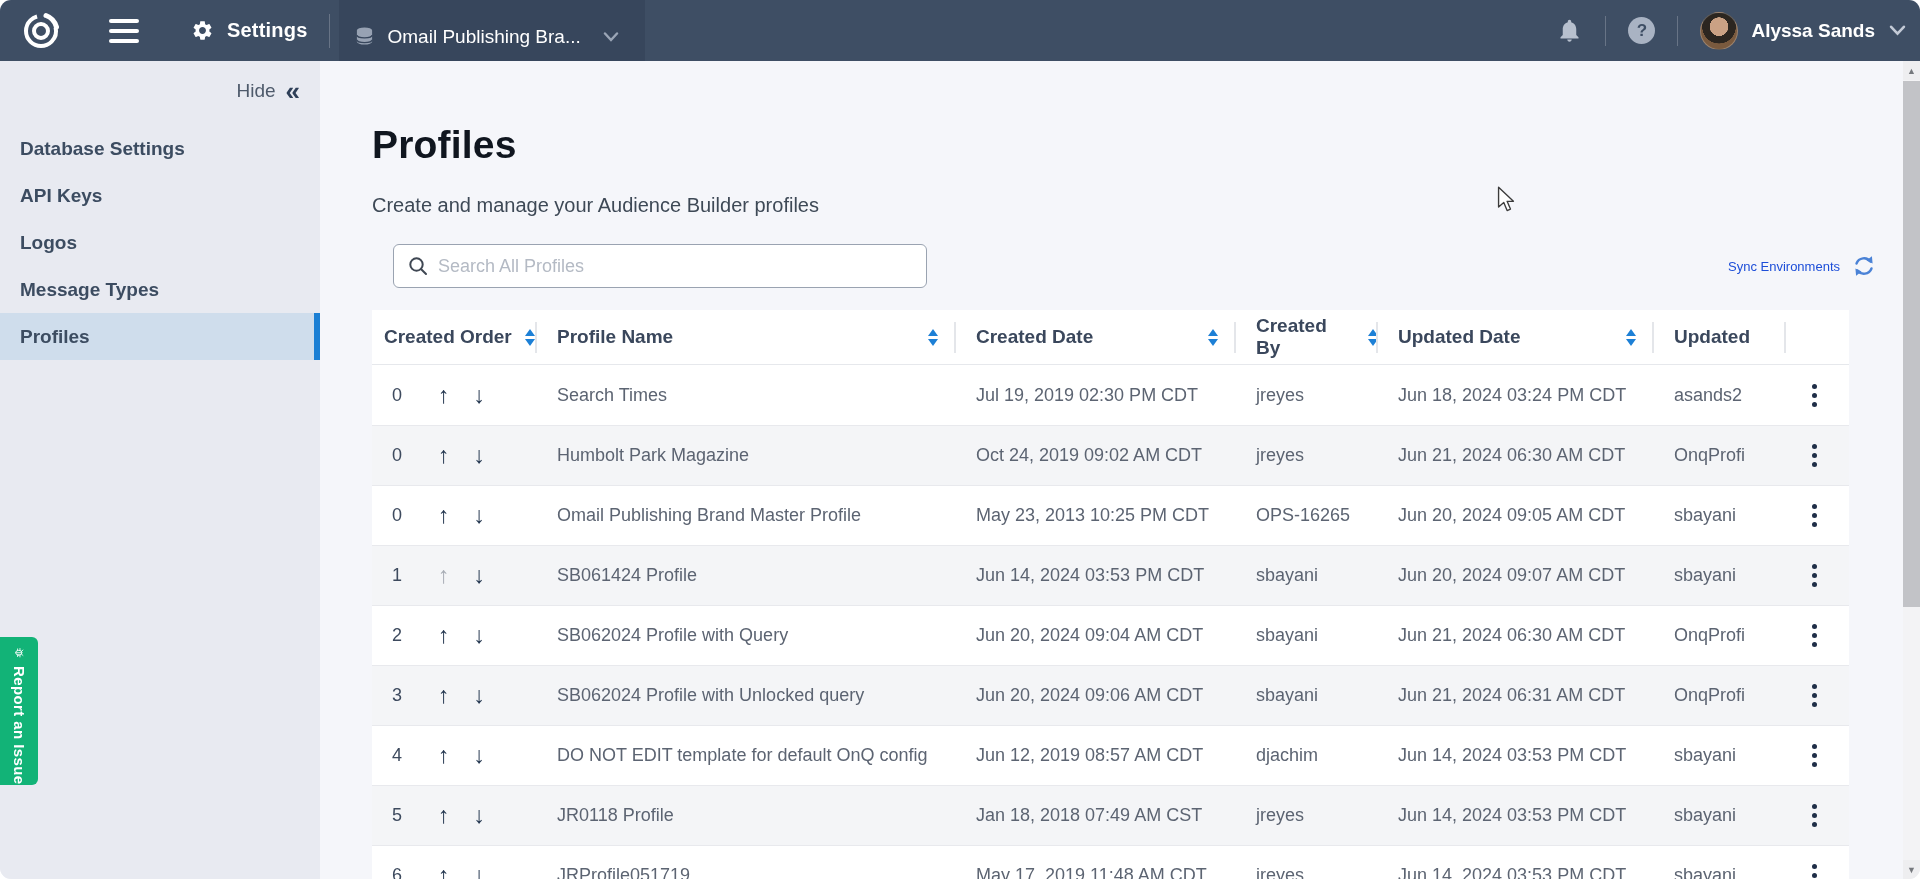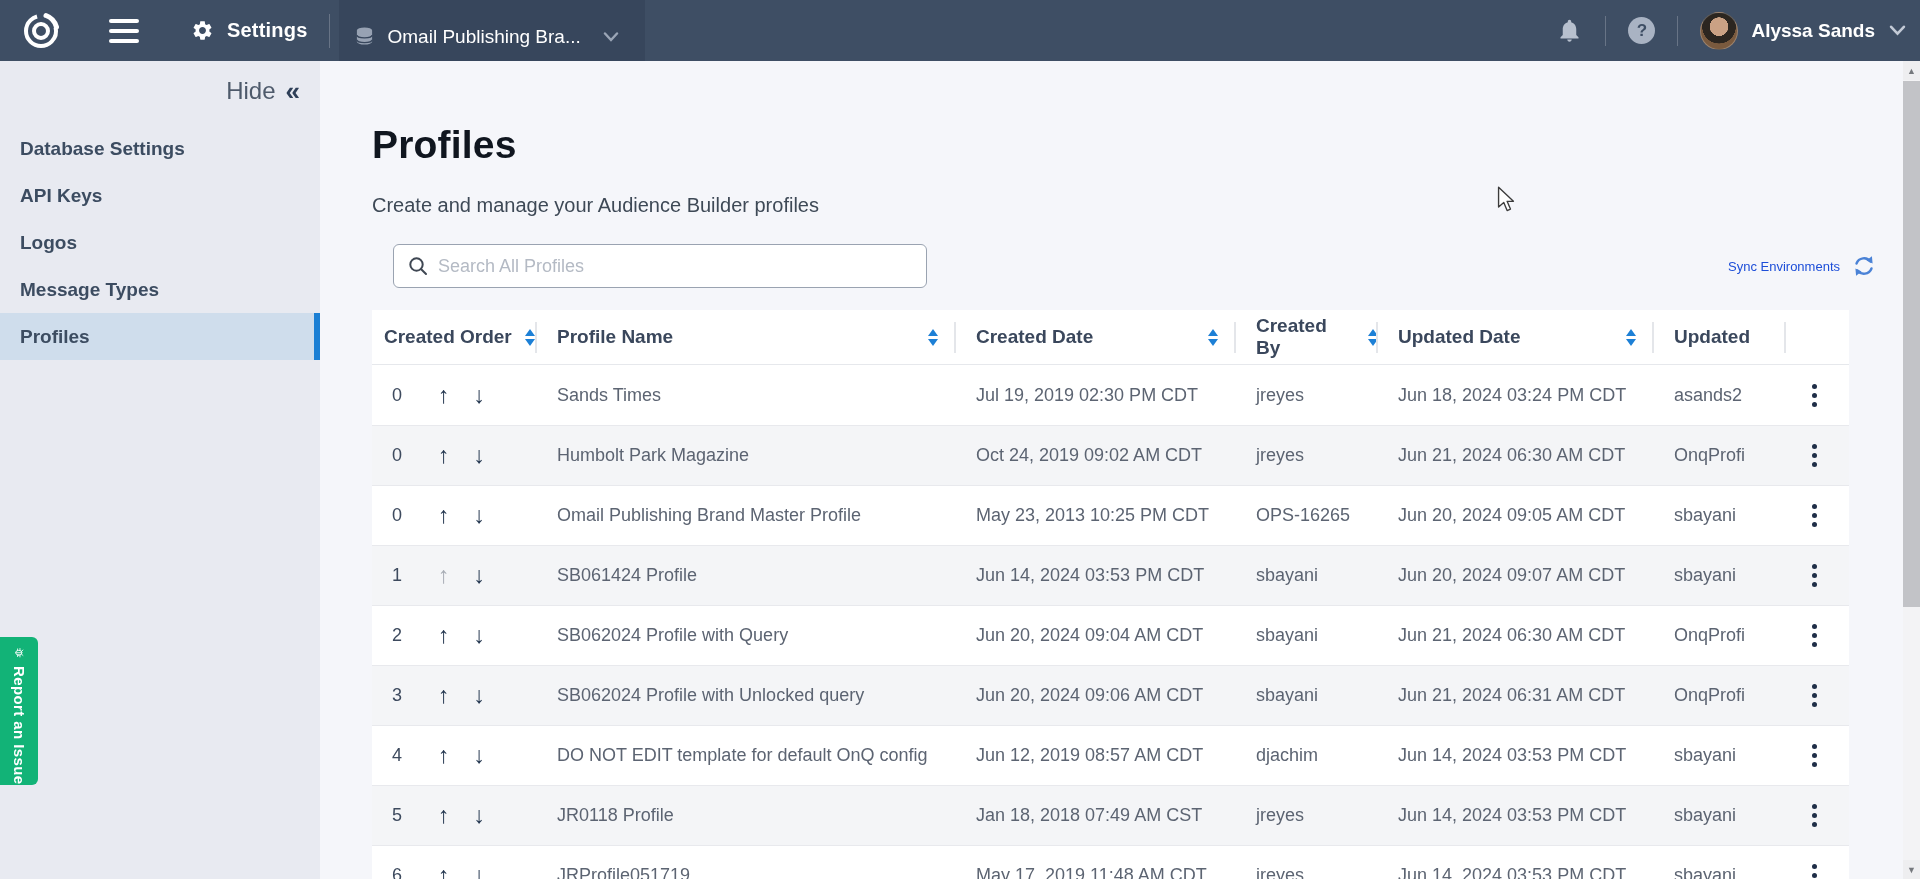--- a/index.html
+++ b/index.html
@@ -1,17 +1,17 @@
 <!DOCTYPE html>
 <html><head>
 <meta charset="utf-8">
 <style>
   * { box-sizing: border-box; margin: 0; padding: 0; }
   body { font-family: "Liberation Sans", sans-serif; }
-  .stage { position: relative; width: 1920px; height: 879px; overflow: hidden; background: #f5f6fa; }
+  .stage { position: relative; width: 1920px; height: 879px; overflow: hidden; background: #f5f6fa; border-radius: 11px; }
 
   
   .topbar { position: absolute; top: 0; left: 0; width: 1920px; height: 61px;
             background: #3e4e64; display: flex; align-items: center; z-index: 30; }
   .tb-left { display: flex; align-items: center; height: 100%; }
   .logo { margin-left: 20px; width: 42px; height: 42px; display: flex; align-items: center; justify-content: center; cursor: pointer; }
   .hamburger { margin-left: 47px; width: 30px; display: flex; flex-direction: column; gap: 6px; cursor: pointer; }
   .hamburger span { display: block; height: 4px; background: #fff; border-radius: 2px; }
   .tb-settings { margin-left: 52px; display: flex; align-items: center; gap: 13px; color: #fff; cursor: pointer; }
   .tb-settings .lbl { font-size: 20px; font-weight: 700; letter-spacing: 0.2px; }
@@ -27,21 +27,21 @@
                  font-size: 17px; font-weight: 700; display: flex; align-items: center; justify-content: center; cursor: pointer; }
   .avatar { width: 38px; height: 38px; border-radius: 50%; margin-right: 13px; cursor: pointer;
             background: radial-gradient(circle at 50% 38%, #caa184 0 32%, #2c2620 33% 58%, #7a5a3e 59%);
             border: 1px solid rgba(255,255,255,0.25); }
   .user-name { color: #fff; font-size: 19px; font-weight: 600; margin-right: 14px; white-space: nowrap; }
 
   
   .sidebar { position: absolute; top: 61px; left: 0; width: 320px; height: 818px; background: #e8eaf1; z-index: 10; }
   .hide-row { margin: 16px 20px 0 0; height: 28px; display: flex; align-items: center; justify-content: flex-end;
               gap: 10px; cursor: pointer; }
-  .hide-row .hide-lbl { font-size: 24px; color: #4e5a6b; }
+  .hide-row .hide-lbl { font-size: 19px; color: #4e5a6b; }
   .hide-row .chevs { font-size: 26px; line-height: 22px; color: #2e3f58; font-weight: 700; }
   nav.side-nav { margin-top: 20px; }
   .side-item { height: 47px; display: flex; align-items: center; padding-left: 20px;
                font-size: 19px; font-weight: 600; color: #3c4c61; cursor: pointer; }
   .side-item.selected { background: #cfddec; border-right: 6px solid #1b7fd4; }
 
   
   .report { position: absolute; left: 0; top: 637px; width: 38px; height: 148px; background: #12b377;
             border-radius: 0 6px 6px 0; z-index: 20; display: flex; flex-direction: column;
             align-items: center; padding-top: 10px; cursor: pointer; }
@@ -259,21 +259,21 @@
           <div class="th"></div>
         </div>
       <div class="tbody">
           <div class="tr" style="grid-template-columns: 165px 419px 280px 142px 276px 132px 63px;">
             <div class="td">
               <span class="num">0</span>
               <span class="arrow up">↑</span>
               <span class="arrow down">↓</span>
             </div>
             <div class="td">
-              <span>Sands Times</span>
+              <span>Search Times</span>
             </div>
             <div class="td">
               <span>Jul 19, 2019 02:30 PM CDT</span>
             </div>
             <div class="td">
               <span>jreyes</span>
             </div>
             <div class="td">
               <span>Jun 18, 2024 03:24 PM CDT</span>
             </div>

